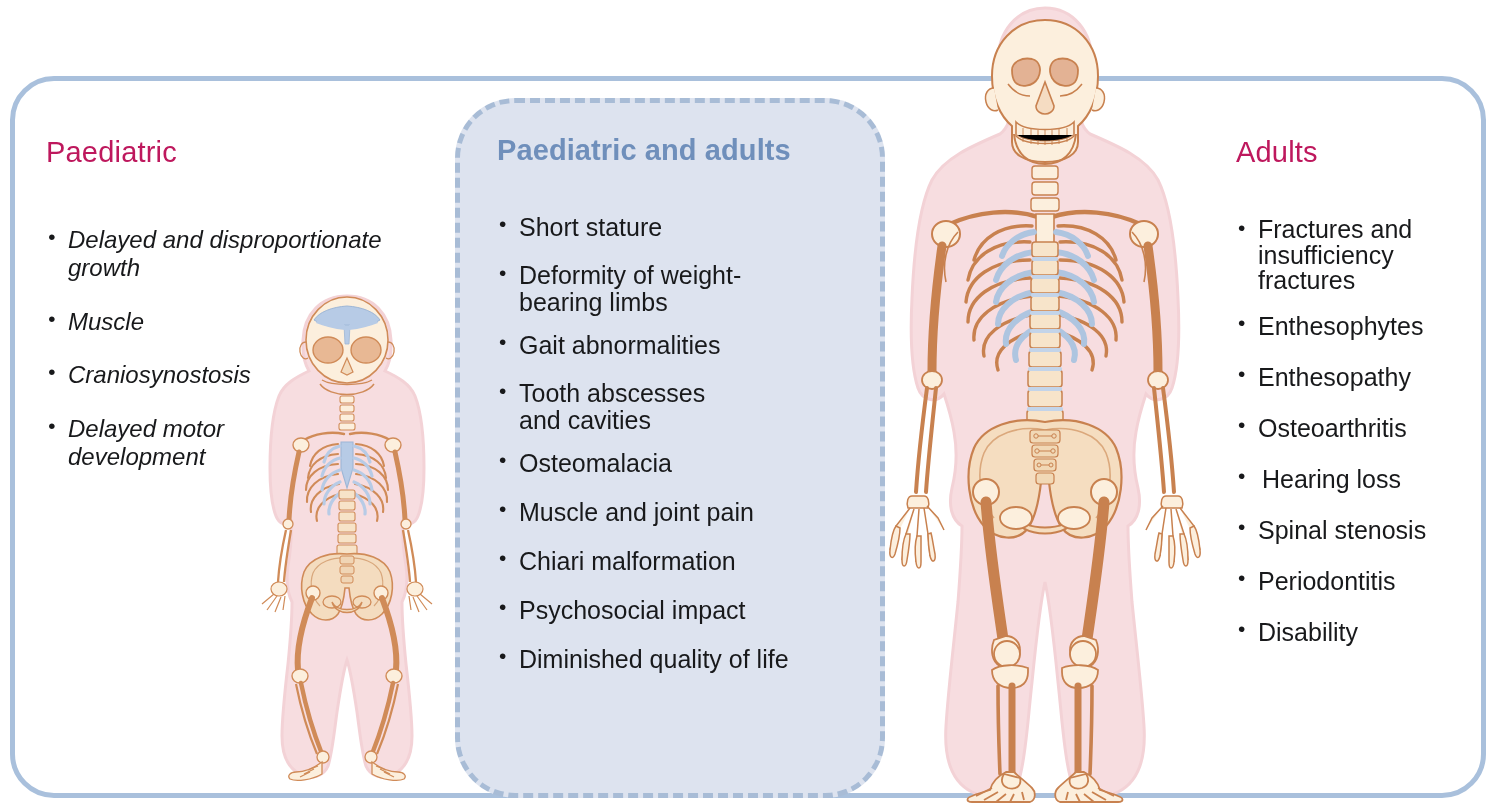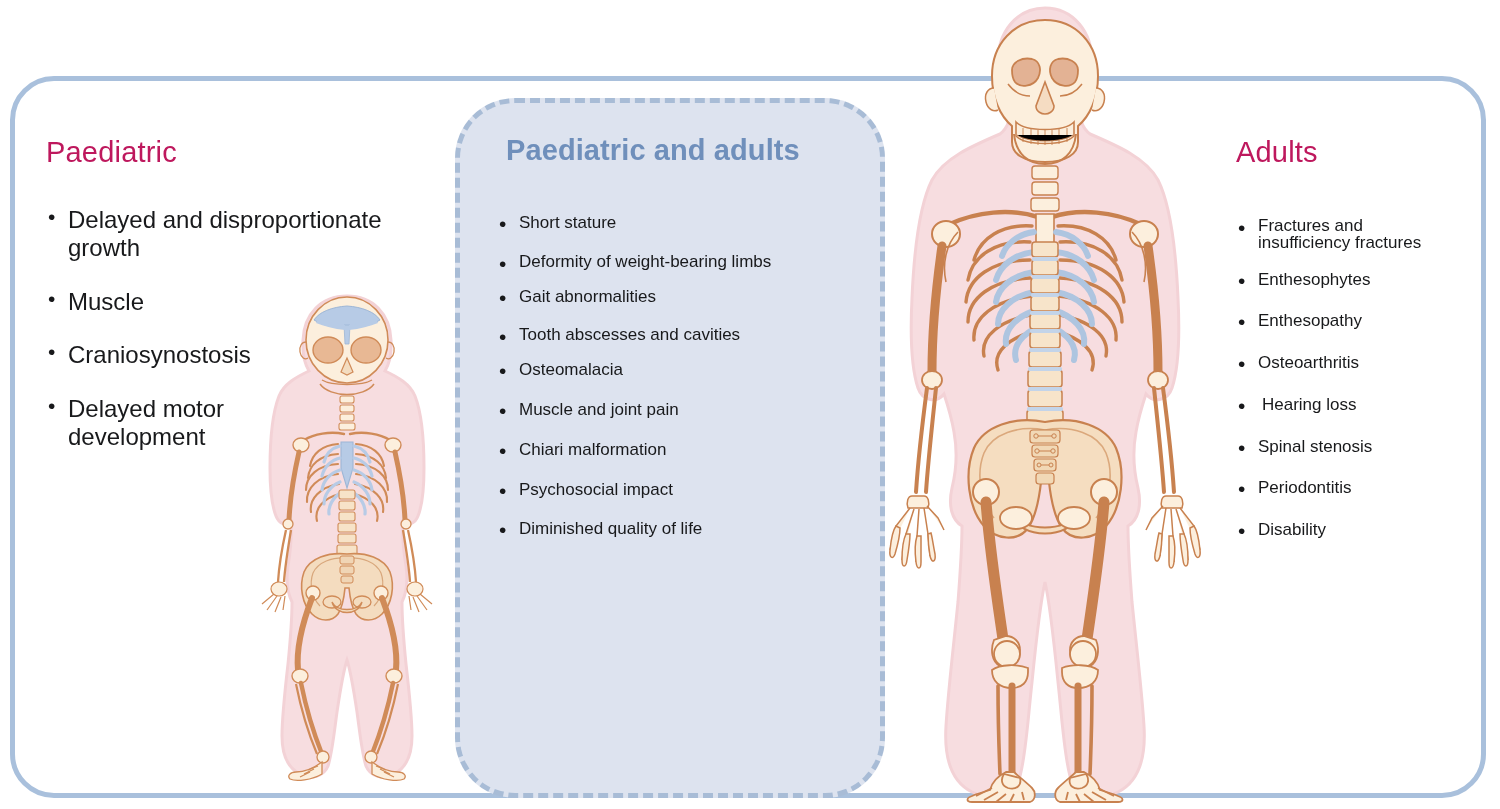--- a/index.html
+++ b/index.html
@@ -58,48 +58,47 @@
     font-size: 29px;
     font-weight: 400;
     letter-spacing: 0.2px;
     white-space: nowrap;
     margin: 0;
   }
   .col-heading.emphasis {
     color: #6f8fbb;
     font-weight: 700;
     letter-spacing: 0.1px;
-    margin-left: 9px;
   }
   ul.bullets {
     list-style: none;
     margin: 0;
     padding: 0;
   }
   ul.bullets li {
     position: relative;
     color: #18191b;
-    font-size: 17px;
+    font-size: 25px;
     line-height: 1.16;
     padding-left: 22px;
     margin: 0 0 17px 0;
   }
   ul.bullets li::before {
     content: "\2022";
     position: absolute;
     left: 2px;
     top: -1px;
     font-size: 21px;
     color: #18191b;
     line-height: 1.18;
   }
 
   
   #col-paediatric      { left: 46px;  top: 136px; width: 370px; }
-  #col-paediatric ul   { margin-top: 37px; }
+  #col-paediatric ul   { margin-top: 57px; font-style: italic; }
   #col-paediatric li   { margin-bottom: 26px; font-size: 24px; }
 
   #col-both            { left: 497px; top: 134px; width: 376px; }
   #col-both ul         { margin-top: 46px; }
   #col-both li         { margin-bottom: 20px; }
 
   #col-adults          { left: 1236px; top: 136px; width: 300px; }
   #col-adults ul       { margin-top: 48px; }
   #col-adults li       { margin-bottom: 22px; }
 

